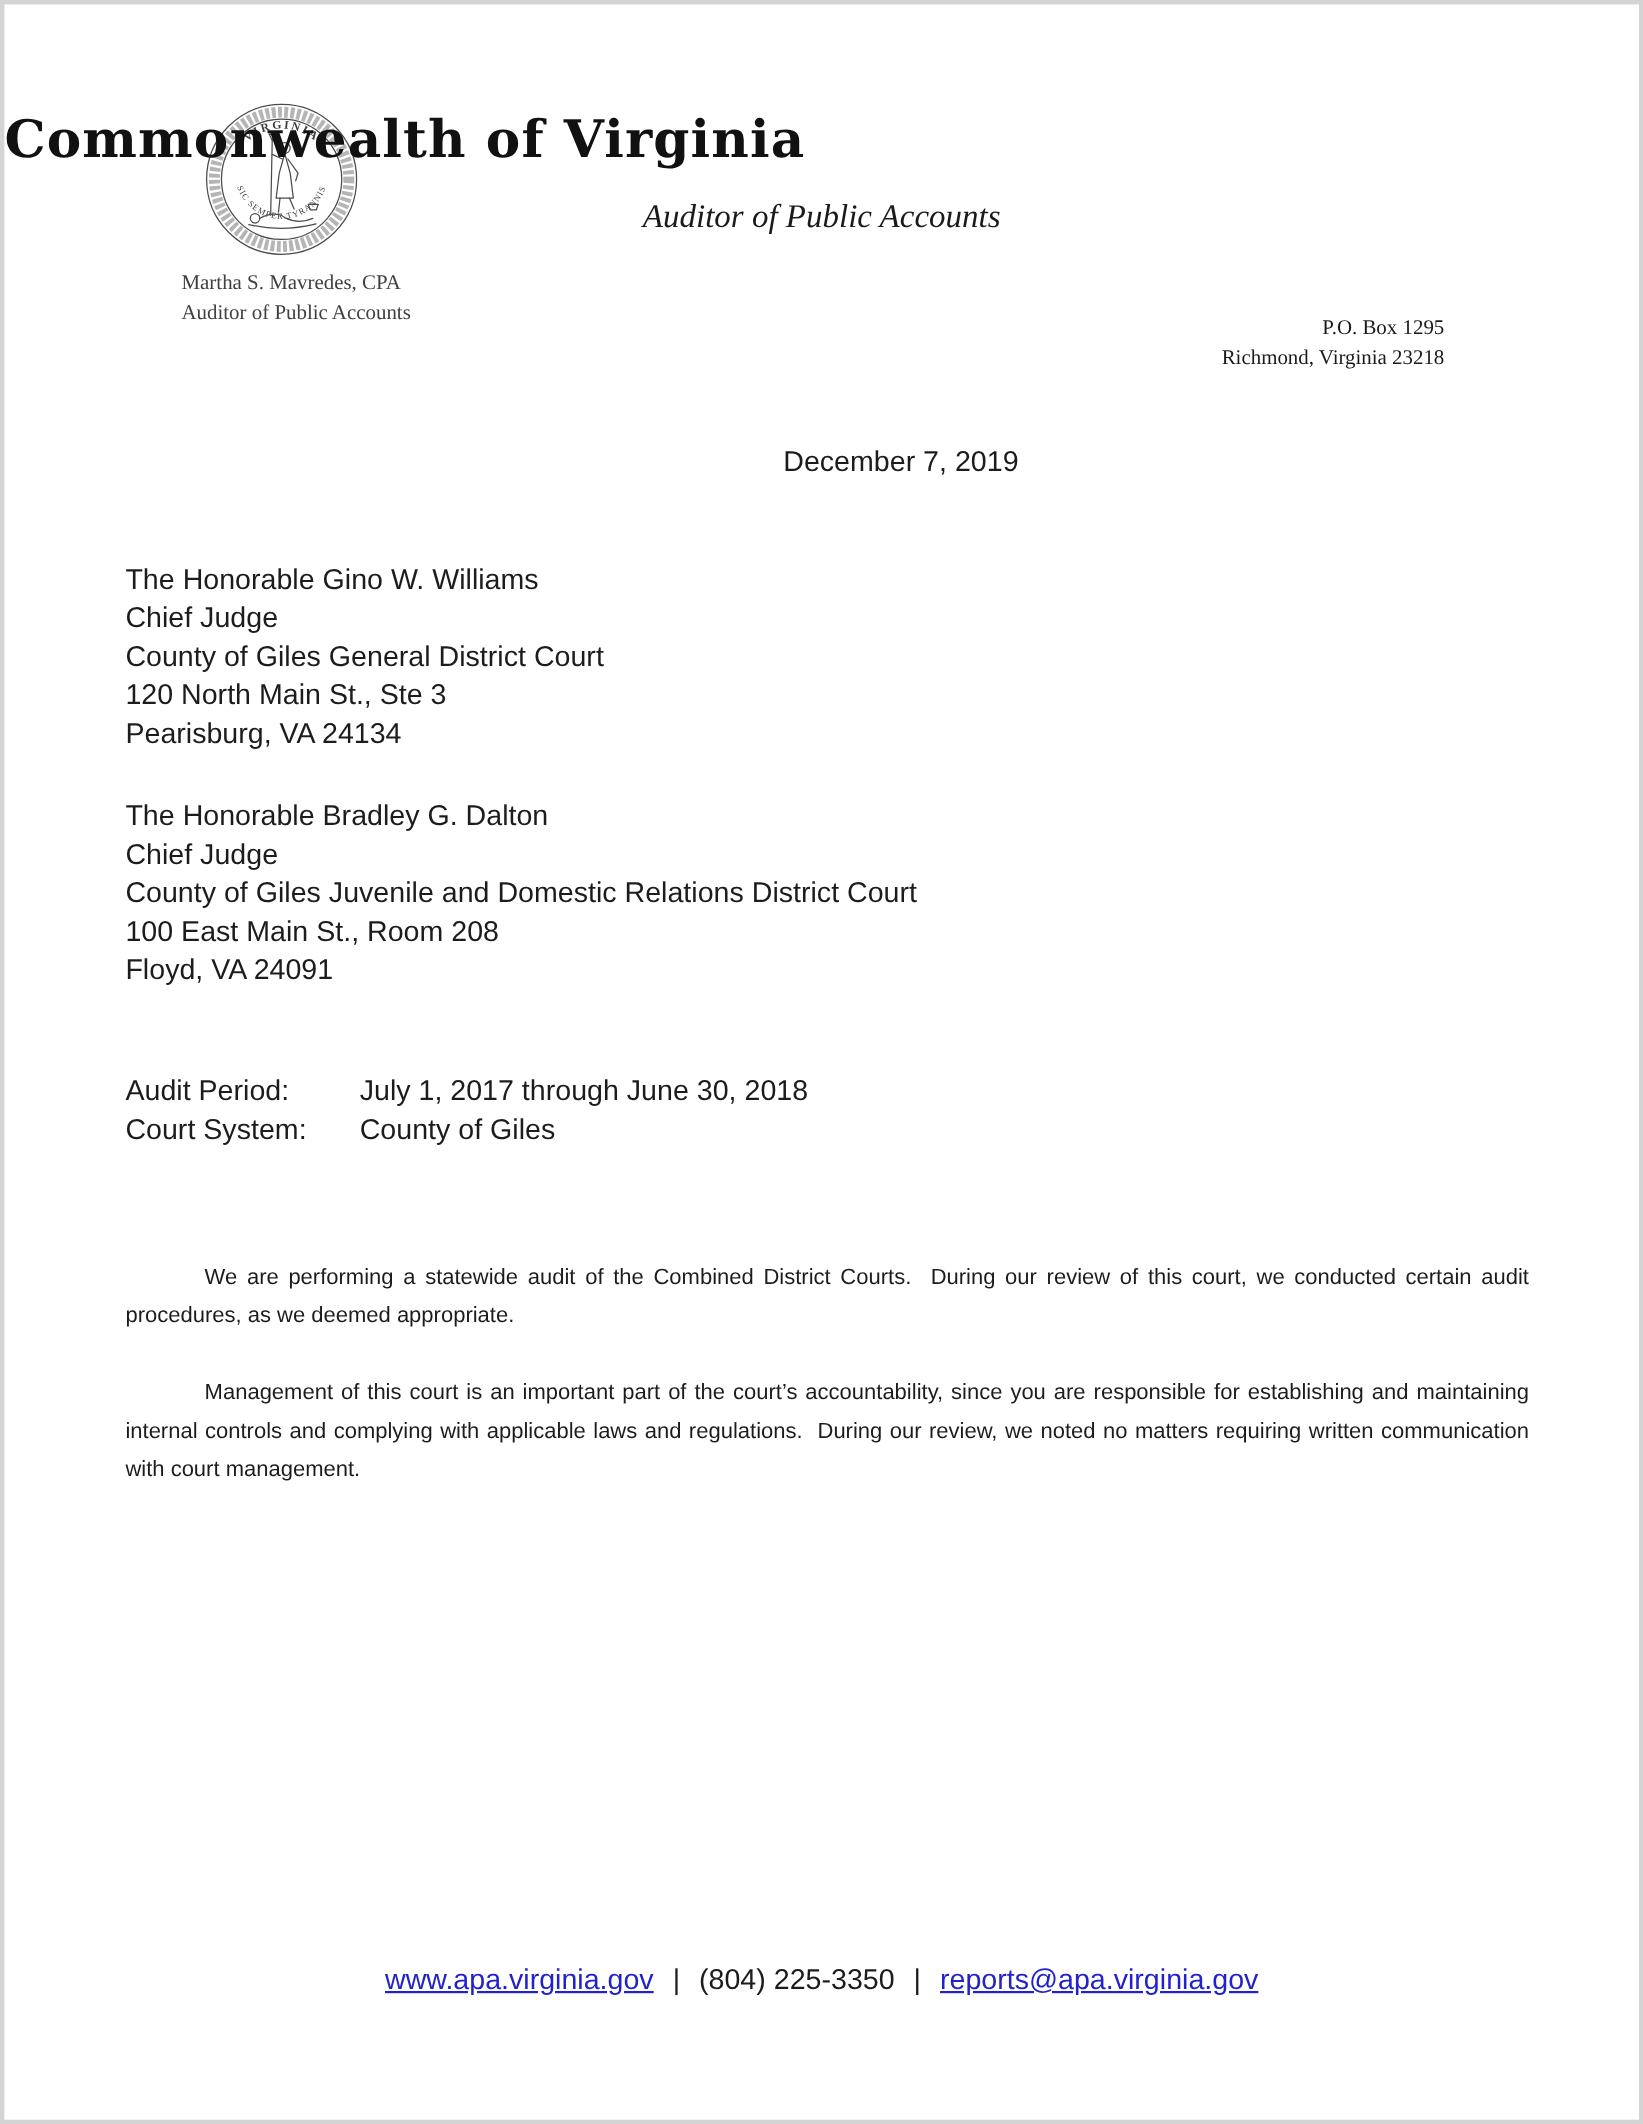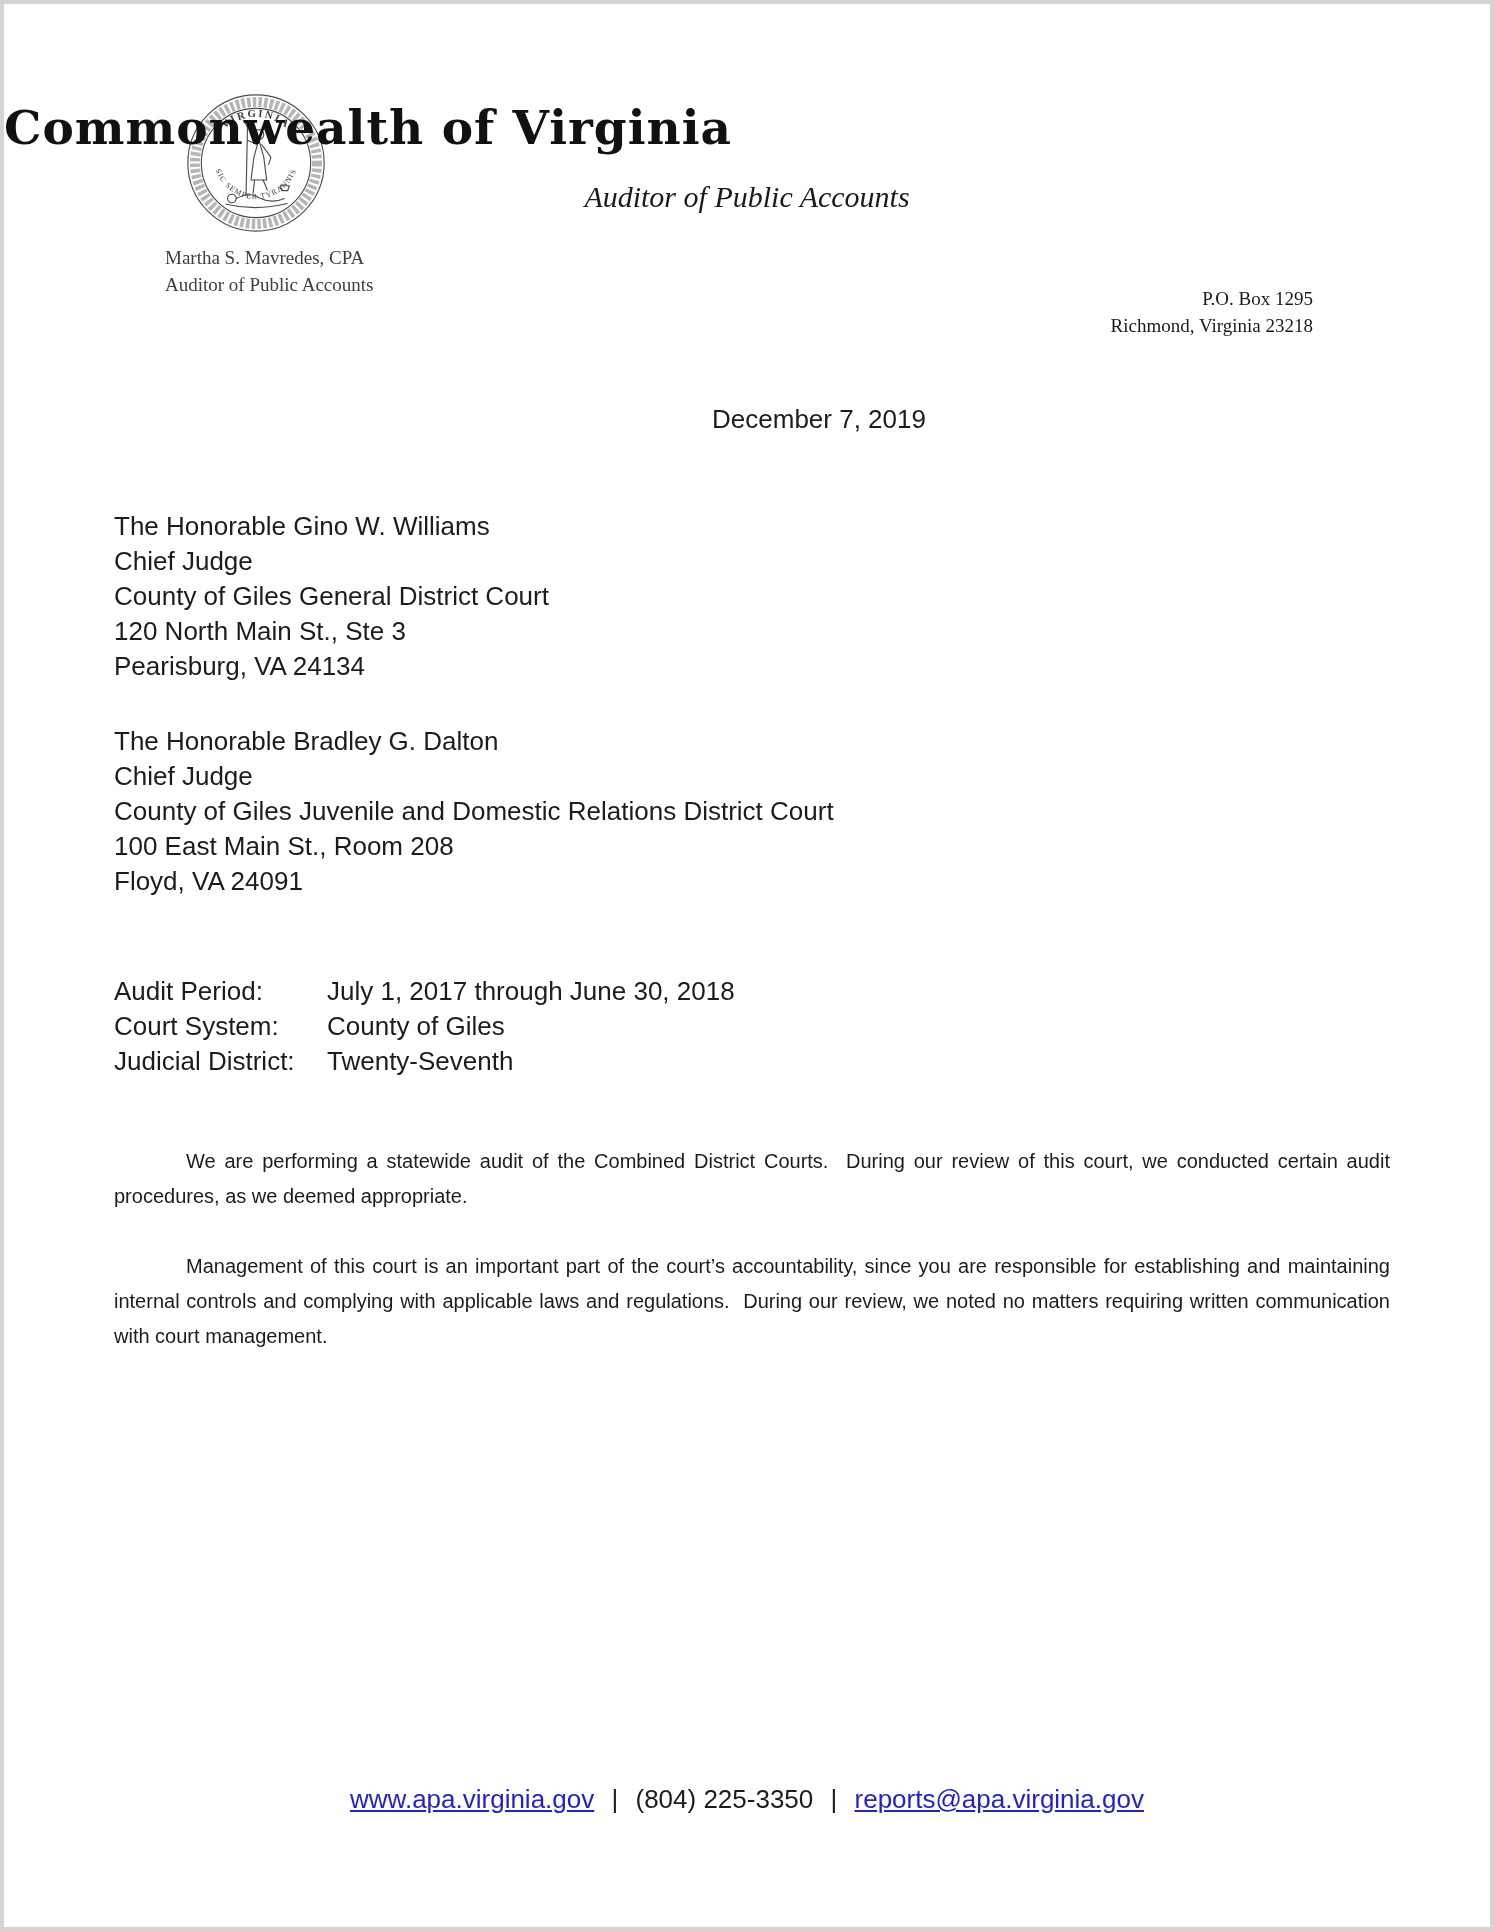--- a/index.html
+++ b/index.html
@@ -195,24 +195,20 @@
 
   <div class="details-block">
     <div class="details-row">
       <span class="details-label">Audit Period:</span>
       <span class="details-value">July 1, 2017 through June 30, 2018</span>
     </div>
     <div class="details-row">
       <span class="details-label">Court System:</span>
       <span class="details-value">County of Giles</span>
     </div>
-    <div class="details-row">
-      <span class="details-label">Judicial District:</span>
-      <span class="details-value">Twenty-Seventh</span>
-    </div>
   </div>
 
   <div class="body-paragraphs">
     <p class="para">We are performing a statewide audit of the Combined District Courts.  During our review of this court, we conducted certain audit procedures, as we deemed appropriate.</p>
     <p class="para">Management of this court is an important part of the court’s accountability, since you are responsible for establishing and maintaining internal controls and complying with applicable laws and regulations.  During our review, we noted no matters requiring written communication with court management.</p>
   </div>
 
   <div class="footer-line">
     <a class="footer-link">www.apa.virginia.gov</a>
     <span class="footer-sep">|</span>

